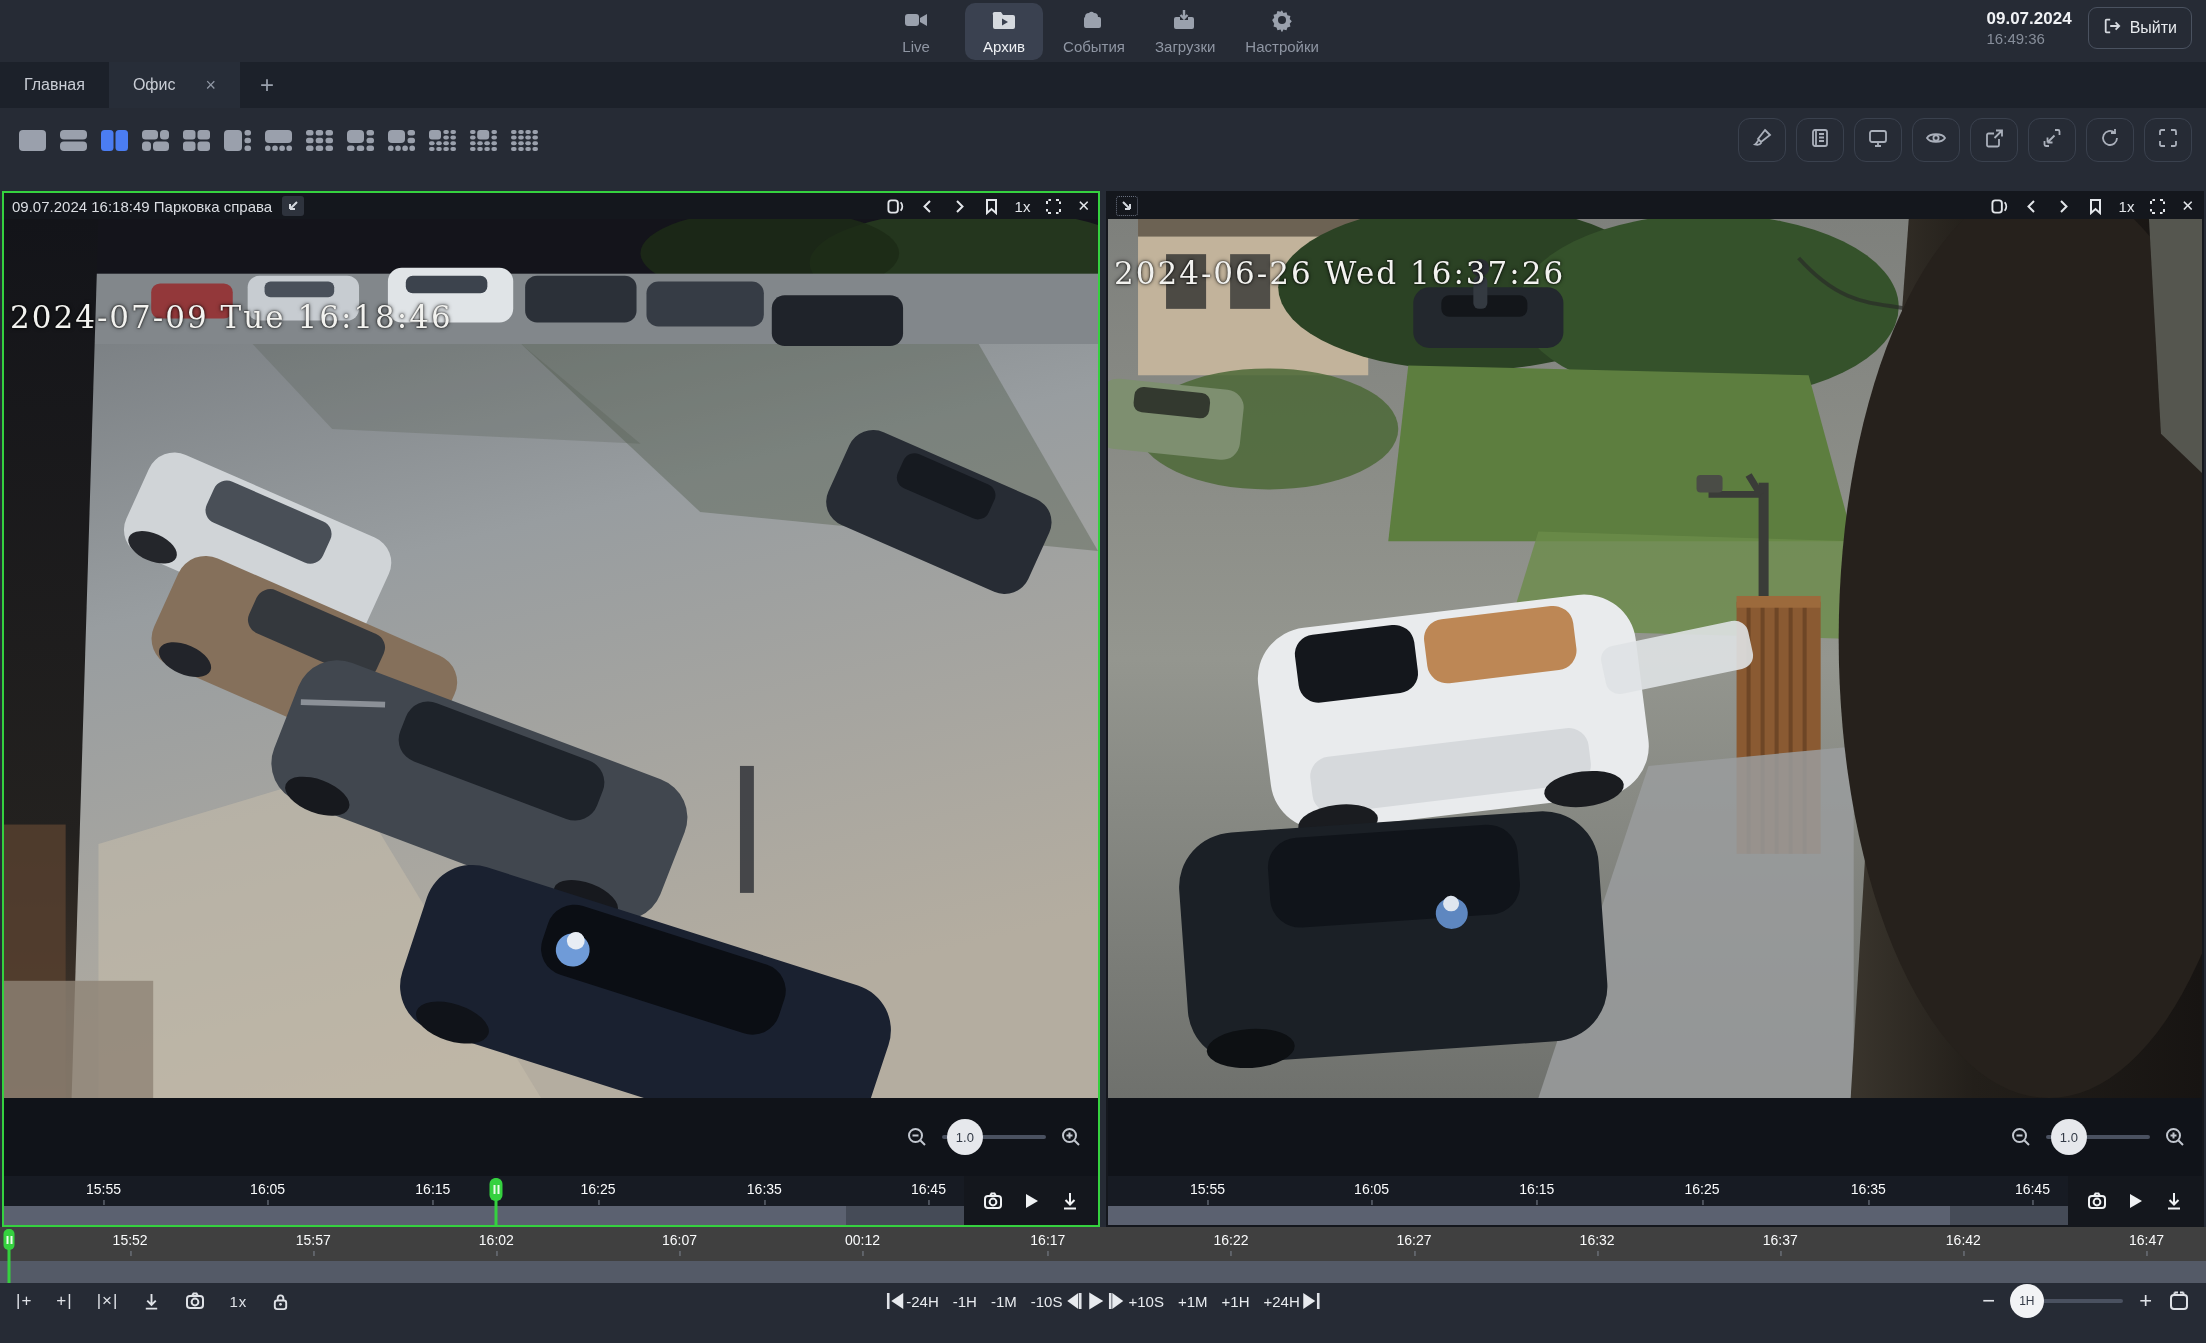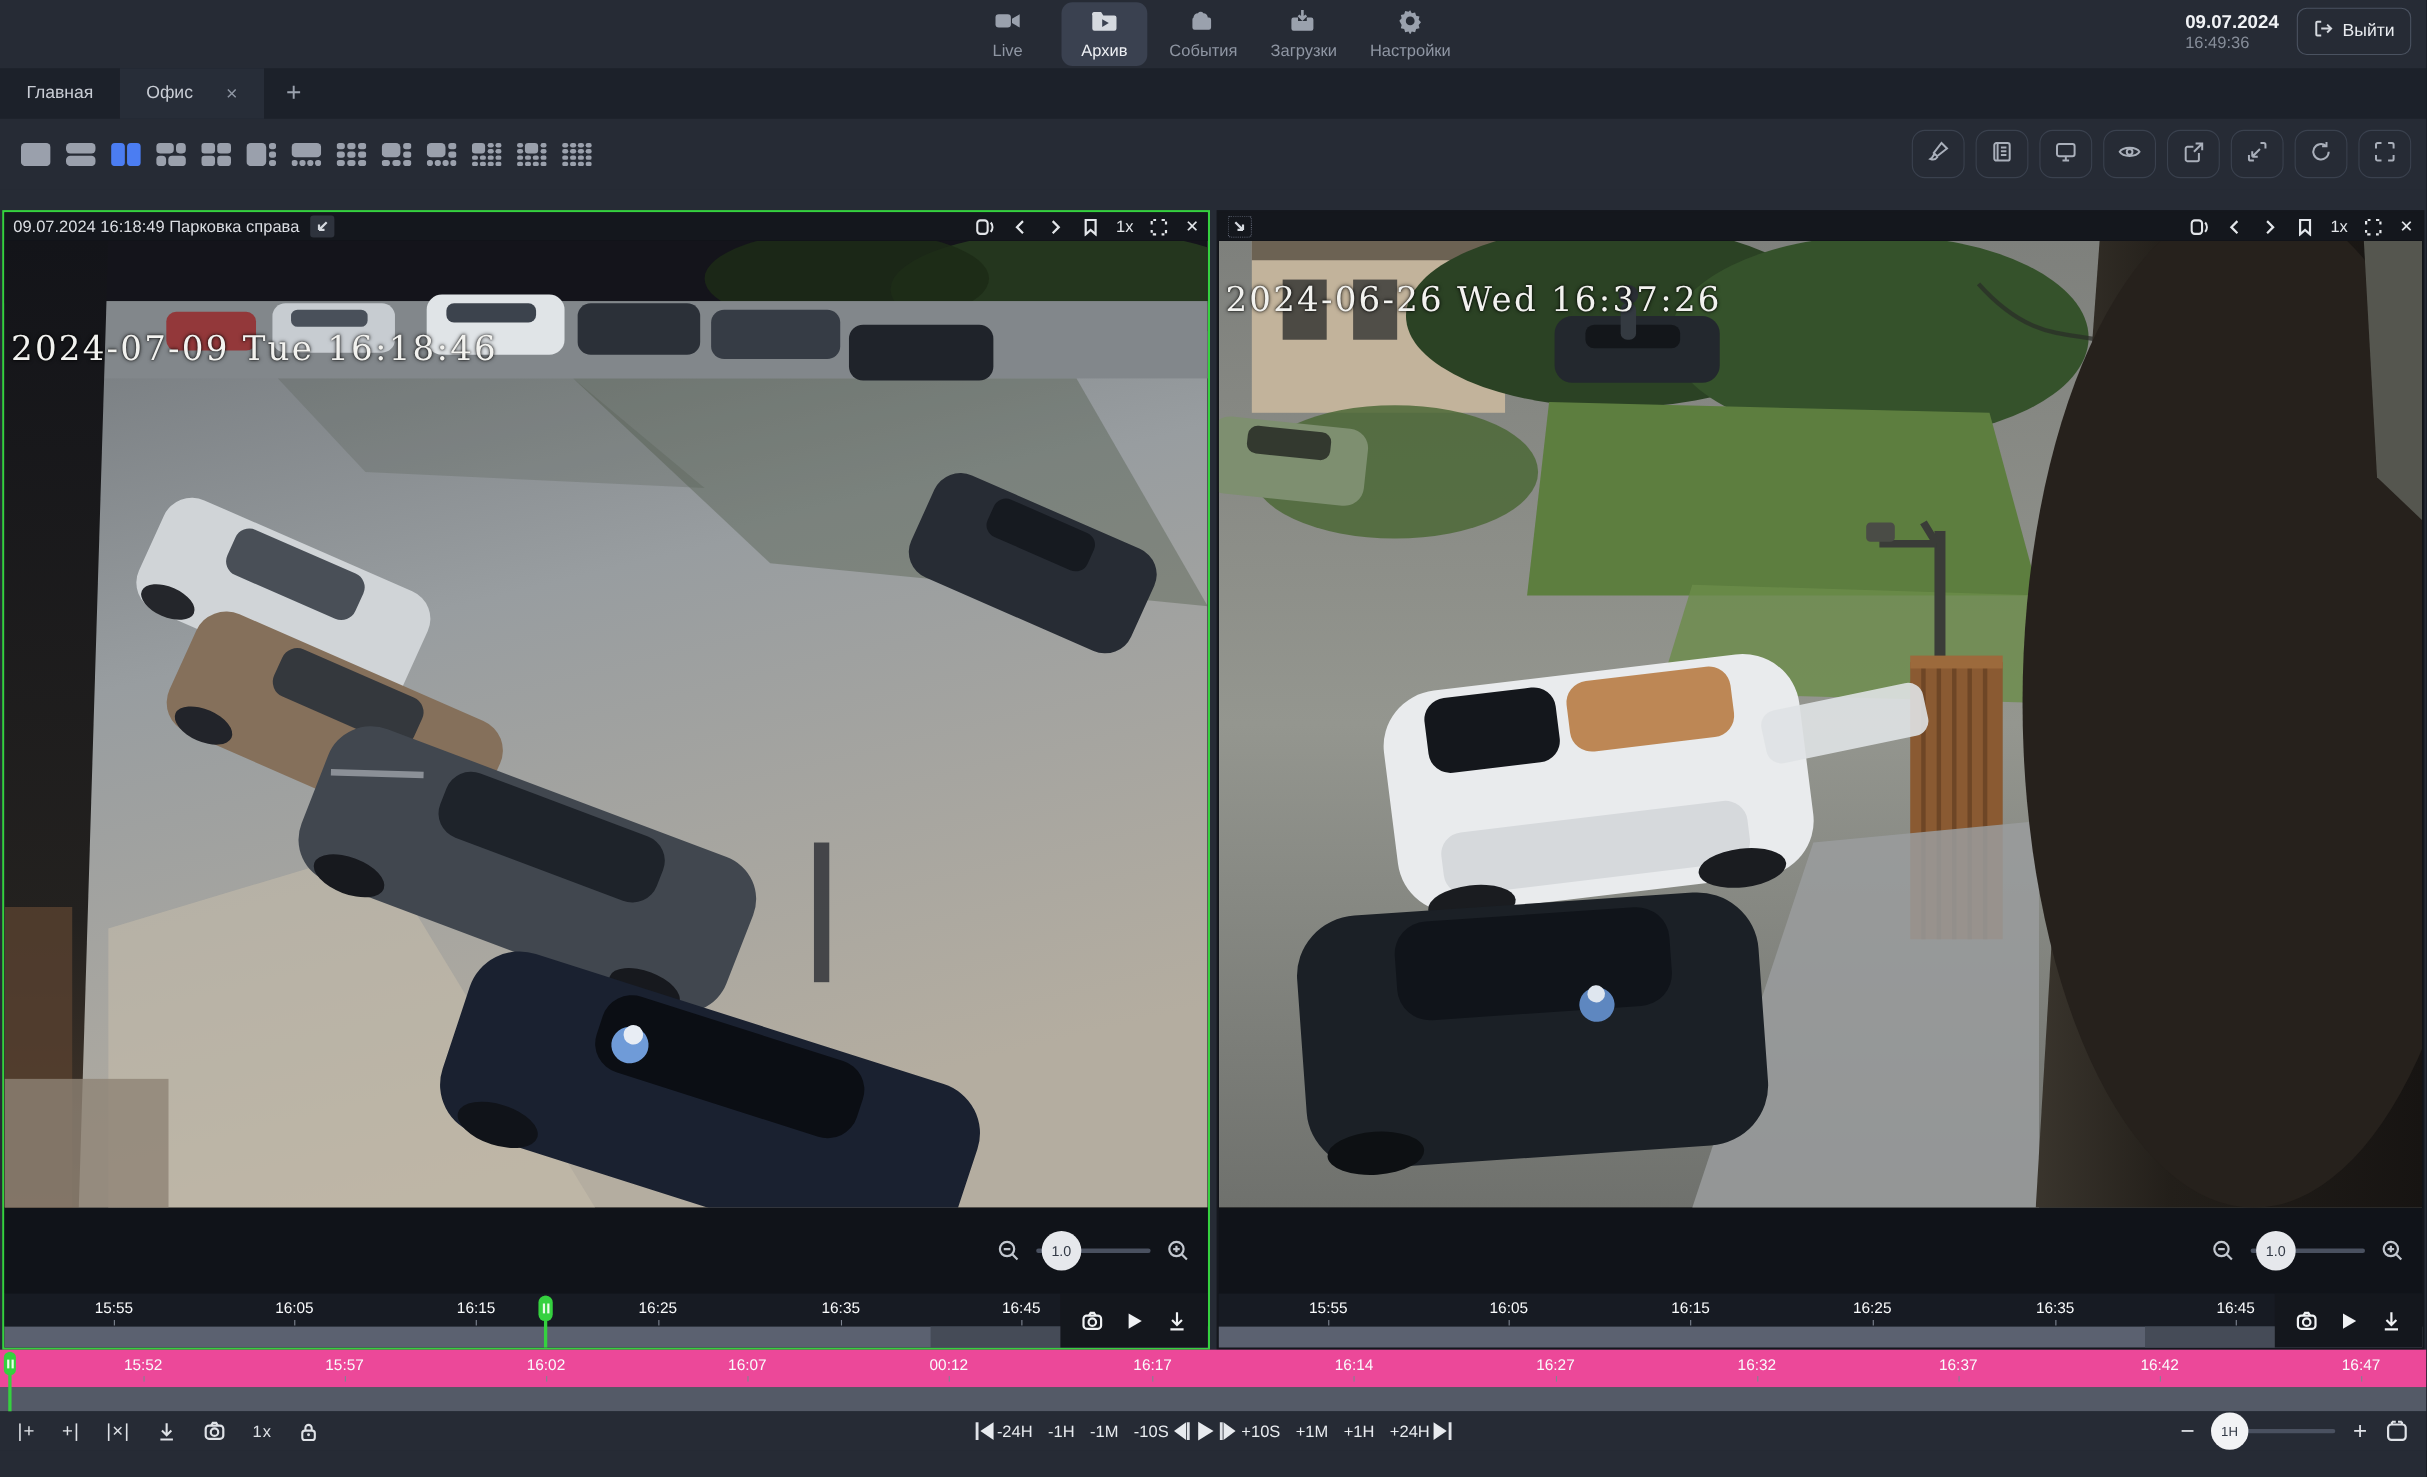--- a/index.html
+++ b/index.html
@@ -78,21 +78,21 @@
   .panel-tl-icons { position:absolute; right:0; top:0; bottom:0; width:134px; background:#14171d; display:flex;
                     align-items:center; justify-content:space-evenly; z-index:4; }
   .panel-tl-icons svg { width:20px; height:20px; stroke:#f0f2f4; fill:none; stroke-width:2; cursor:pointer; }
   .playhead { position:absolute; top:2px; width:13px; height:23px; background:var(--selection); border-radius:6px;
               transform:translateX(-50%); z-index:5; display:flex; align-items:center; justify-content:center; gap:2px; cursor:grab; }
   .playhead i { display:block; width:2px; height:9px; background:#eafbe9; }
   .playhead-line { position:absolute; top:2px; bottom:0; width:3px; background:var(--selection); transform:translateX(-50%); z-index:3; }
 
   
   .global-wrap { position:relative; }
-  .global-tl { height:34px; background:#ec4899; position:relative; font-size:14px; color:#fafbfc; cursor:pointer; }
+  .global-tl { height:34px; background:#404040; position:relative; font-size:14px; color:#fafbfc; cursor:pointer; }
   .global-band { height:22px; background:#545a67; cursor:pointer; }
   .g-playhead { position:absolute; left:9px; top:2px; width:11px; height:21px; background:var(--selection); border-radius:5px;
                 transform:translateX(-50%); z-index:5; display:flex; align-items:center; justify-content:center; gap:2px; cursor:grab; }
   .g-playhead i { display:block; width:2px; height:8px; background:#eafbe9; }
   .g-line { position:absolute; left:9px; top:2px; bottom:0; width:3px; background:var(--selection); transform:translateX(-50%); z-index:3; }
 
   
   .bottom-bar { height:36px; background:#262b35; display:flex; align-items:center; padding:0 16px; position:relative; }
   .bb-left { display:flex; align-items:center; gap:24px; font-size:17px; color:#dfe2e7; }
   .bb-left .txtbtn { cursor:pointer; letter-spacing:1px; }
@@ -678,21 +678,21 @@
   </div>
 
   <div class="global-wrap">
     <div class="global-tl">
       <span class="tl-label" style="left:5.9%">15:52</span>
       <span class="tl-label" style="left:14.2%">15:57</span>
       <span class="tl-label" style="left:22.5%">16:02</span>
       <span class="tl-label" style="left:30.8%">16:07</span>
       <span class="tl-label" style="left:39.1%">00:12</span>
       <span class="tl-label" style="left:47.5%">16:17</span>
-      <span class="tl-label" style="left:55.8%">16:14</span>
+      <span class="tl-label" style="left:55.8%">16:22</span>
       <span class="tl-label" style="left:64.1%">16:27</span>
       <span class="tl-label" style="left:72.4%">16:32</span>
       <span class="tl-label" style="left:80.7%">16:37</span>
       <span class="tl-label" style="left:89.0%">16:42</span>
       <span class="tl-label" style="left:97.3%">16:47</span>
     </div>
     <div class="global-band"></div>
     <div class="g-playhead">
         <i></i>
         <i></i>

